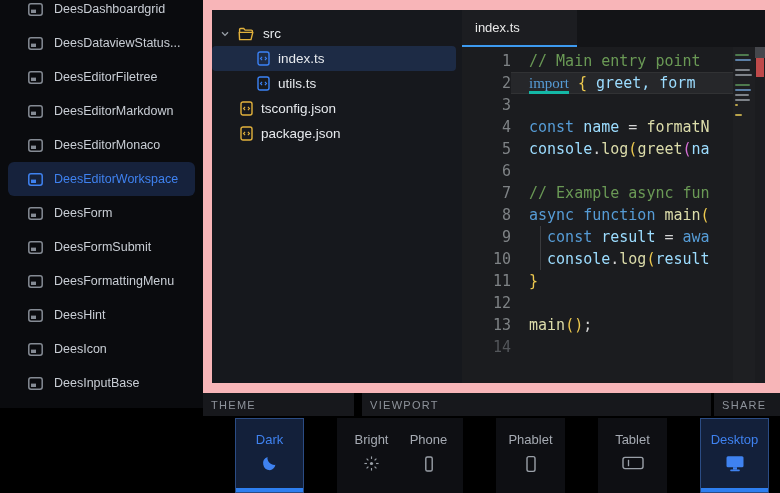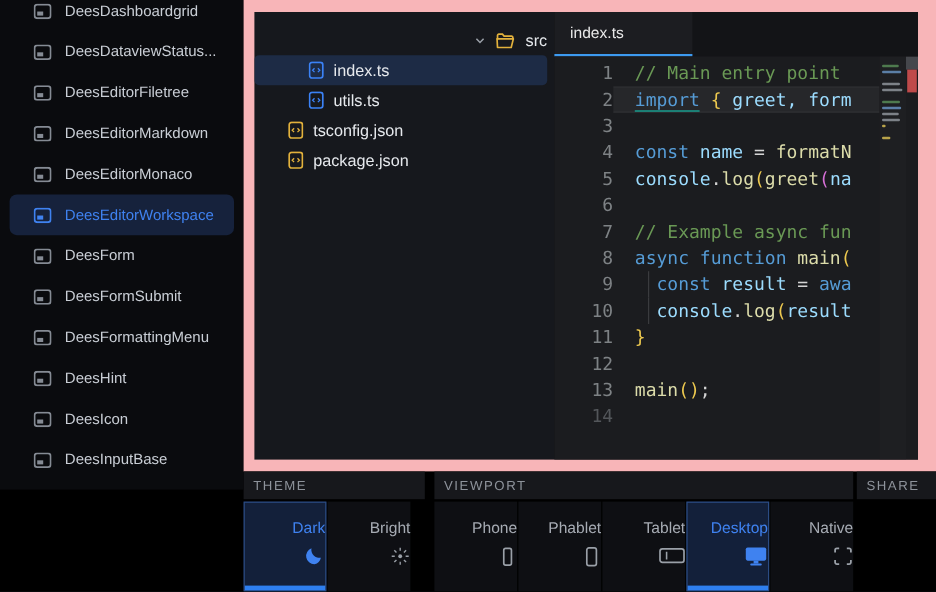--- a/index.html
+++ b/index.html
@@ -30,36 +30,36 @@
   .tabbar { height:37px; background:#131417; display:flex; flex:none; }
   .tab { width:115px; background:#1c1d21; color:#e8e8e8; font-size:13px; display:flex; align-items:center; padding-left:13px; border-bottom:2.5px solid #3d9af0; cursor:pointer; }
   .codewrap { flex:1; background:#1b1c1f; display:flex; overflow:hidden; }
   .gutter { width:49px; flex:none; text-align:right; padding-top:3px; color:#7e8285; font:15px/22px "DejaVu Sans Mono", monospace; }
   .gutter .gnum { height:22px; }
   .gutter .gnum.dim { color:#53565a; }
   .lines { flex:1; min-width:0; padding-top:3px; padding-left:18px; font:15px/22px "DejaVu Sans Mono", monospace; color:#d4d4d4; white-space:pre; overflow:hidden; }
   .line { height:22px; position:relative; }
   .line.active { background:rgba(255,255,255,0.05); box-shadow:inset 0 1px 0 rgba(255,255,255,0.05), inset 0 -1px 0 rgba(255,255,255,0.05); margin-left:-18px; padding-left:18px; }
   .line .indent-guide { position:absolute; left:11px; top:0; bottom:0; width:1px; background:#3a3b3e; }
-  .tok.u { border-bottom:1px solid #14b8a6; }
+  .tok.u { border-bottom:3px solid #14b8a6;font-family:Liberation Serif, serif; }
   .minimap { width:22px; flex:none; padding-top:7px; background:#1e1f22; }
   .mini-row { height:2px; margin:0 2px 3px 2px; border-radius:1px; }
   .ruler { width:10px; flex:none; position:relative; }
   .ruler .thumb { position:absolute; left:0; right:0; top:0; height:11px; background:#45474c; }
   .ruler .marker { position:absolute; left:1px; right:1px; top:11px; height:19px; background:#bf4a4a; }
 
   
   .toolbar { position:absolute; left:203px; top:393px; width:577px; height:100px; background:#000; display:flex; }
   .tb-section { display:flex; flex-direction:column; }
   .tb-section.theme { width:151px; margin-right:8px; }
   .tb-section.viewport { width:349px; margin-right:3px; }
   .tb-section.share { flex:1; }
   .tb-header { height:23px; margin-bottom:2px; background:#17181c; color:#8e939b; font-size:11px; letter-spacing:1.3px; display:flex; align-items:center; padding-left:8px; }
   .tb-row { flex:1; display:flex; gap:1px; }
-  .tb-btn { width:69px; flex:none; background:#0e0f13; color:#a6abb3; display:flex; flex-direction:column; align-items:flex-end; padding-top:14px; gap:8px; font-size:13px; position:relative; cursor:pointer; }
+  .tb-btn { width:69px; flex:none; background:#0e0f13; color:#a6abb3; display:flex; flex-direction:column; align-items:center; padding-top:14px; gap:8px; font-size:13px; position:relative; cursor:pointer;margin-left:32px; }
   .tb-section.share .tb-btn { width:100%; }
   .tb-btn .b-icon { display:flex; color:#9aa0a8; }
   .tb-btn.selected { background:#13203a; border:1px solid #2b4c84; color:#3f82f0; padding-top:13px; }
   .tb-btn.selected .b-icon { color:#3f82f0; }
   .tb-btn.selected::after { content:""; position:absolute; left:0; right:0; bottom:0; height:4px; background:#2e7ff0; }
 </style>
 </head>
 <body>
 
 <div class="sidebar">
@@ -172,21 +172,21 @@
         </span>
         <span class="s-label">DeesInputBase</span>
       </div>
     </div>
 </div>
 
 <div class="stage">
   <div class="demo">
 
     <div class="filetree">
-        <div class="tree-row" style="padding-left: 25px; justify-content: flex-end;">
+        <div class="tree-row" style="padding-left: 8px;">
           <span class="t-chevron">
             <svg width="10" height="10" viewBox="0 0 10 10">
               <path d="M2 3.3L5 6.4L8 3.3" fill="none" stroke="currentColor" stroke-width="1.3"></path>
             </svg>
           </span>
           <span class="t-icon" style="color: rgb(226, 177, 60);">
             <svg width="17" height="14" viewBox="0 0 17 14">
               <path d="M1.6 6V2.6a1.1 1.1 0 0 1 1.1-1.1h3l1.4 1.6h6.2a1.1 1.1 0 0 1 1.1 1.1V6" fill="none" stroke="currentColor" stroke-width="1.4"></path>
               <path d="M1.2 5.4h13.6l-1.8 7.2H1.6z" fill="none" stroke="currentColor" stroke-width="1.4" stroke-linejoin="round"></path>
             </svg>

